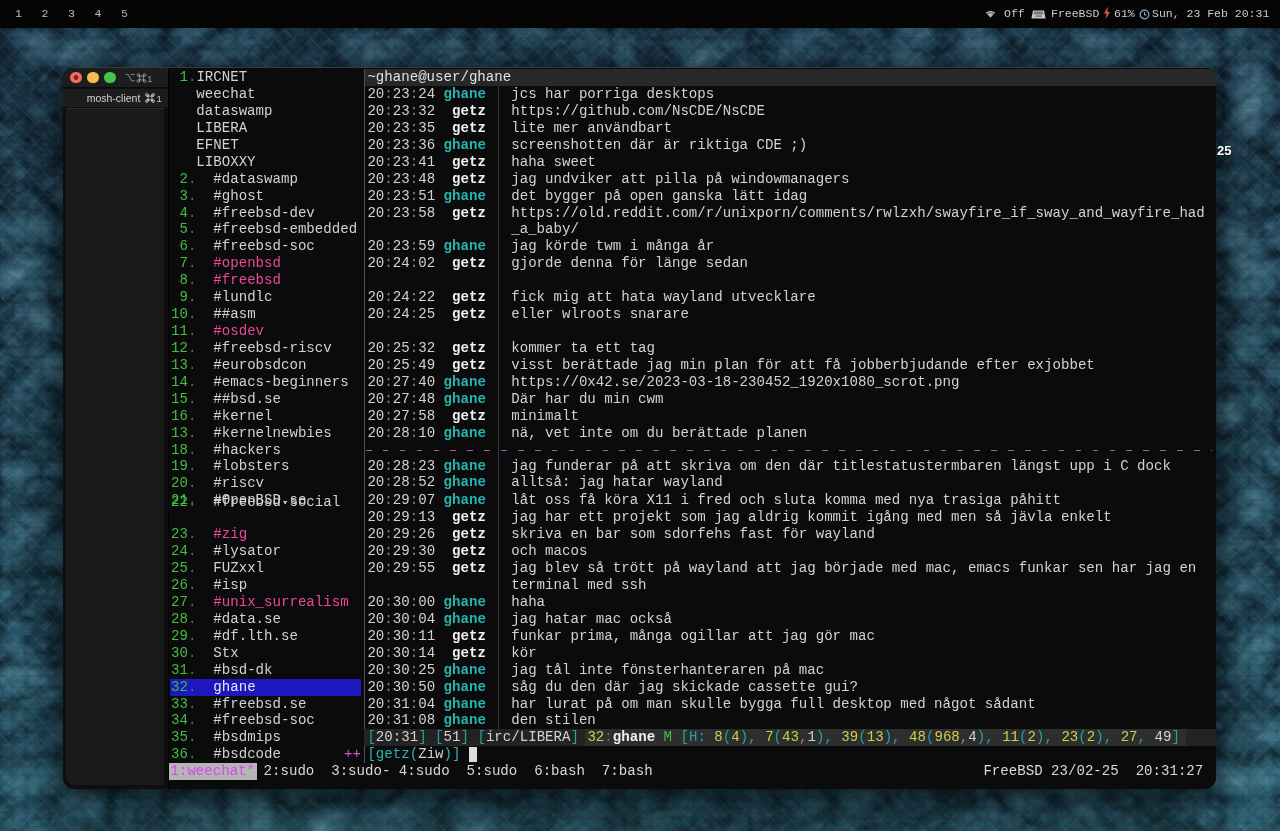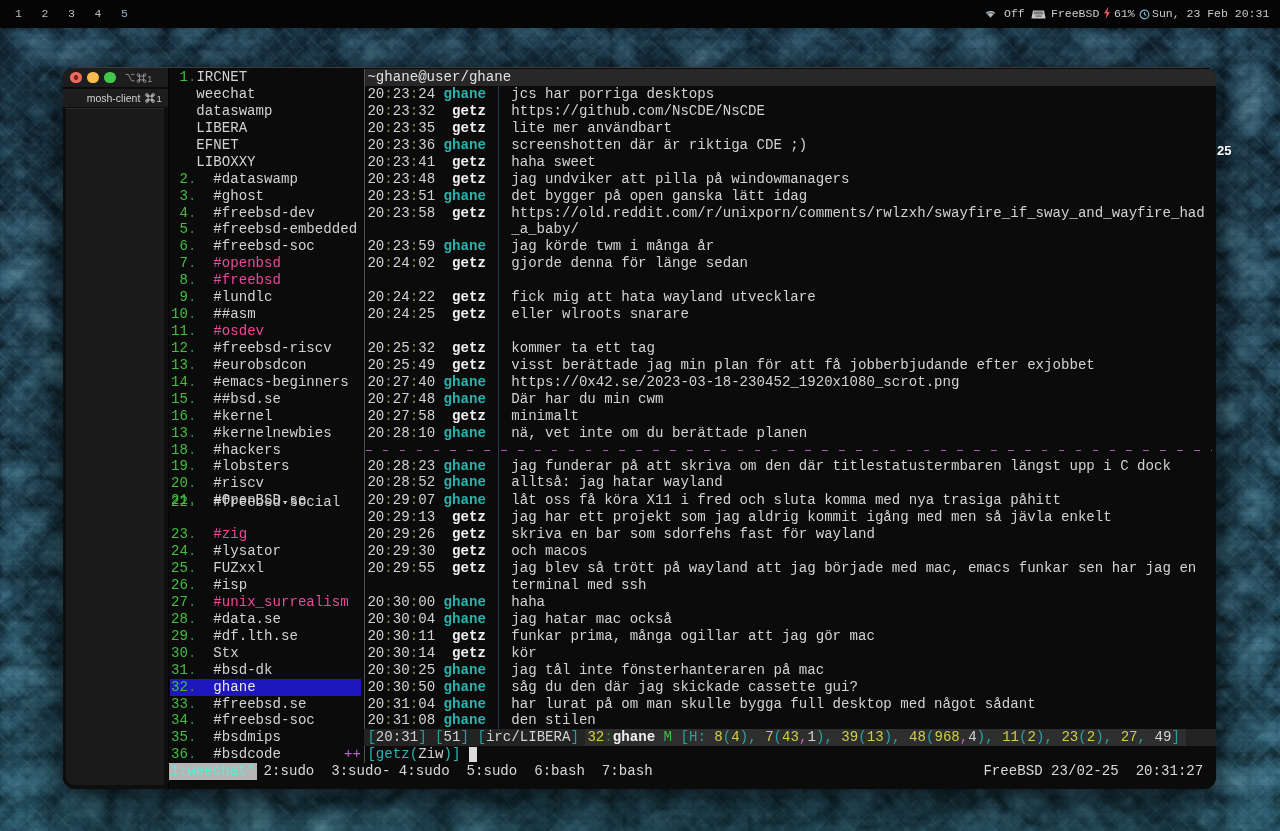--- a/index.html
+++ b/index.html
@@ -28,21 +28,21 @@
 .gz{color:#efefef;font-weight:bold}
 .gzw{color:#efefef;font-weight:bold}
 .gn{color:#43be43}
 .gd{color:#3f7f3f}
 .y{color:#ec4899}
 .hw{color:#e8e8e8}
 .mg{color:#c85fc8}
 .tl{color:#28a0a0}
 .tl2{color:#2fb3b3}
 .yl{color:#cfcf45}
-.tms{color:#5eead4}
+.tms{color:#d946ef}
 .tmw{color:#d8d8d8}
 </style></head>
 <body>
 <div id="menubar">
 <span class="mb " style="left:15px">1</span>
     <span class="mb " style="left:41.5px">2</span>
     <span class="mb " style="left:68px">3</span>
     <span class="mb " style="left:94.5px">4</span>
     <span class="mb mb5" style="left:121px">5</span>
 <svg style="position:absolute;left:985px;top:9px" width="11" height="10" viewBox="0 0 11 10">

